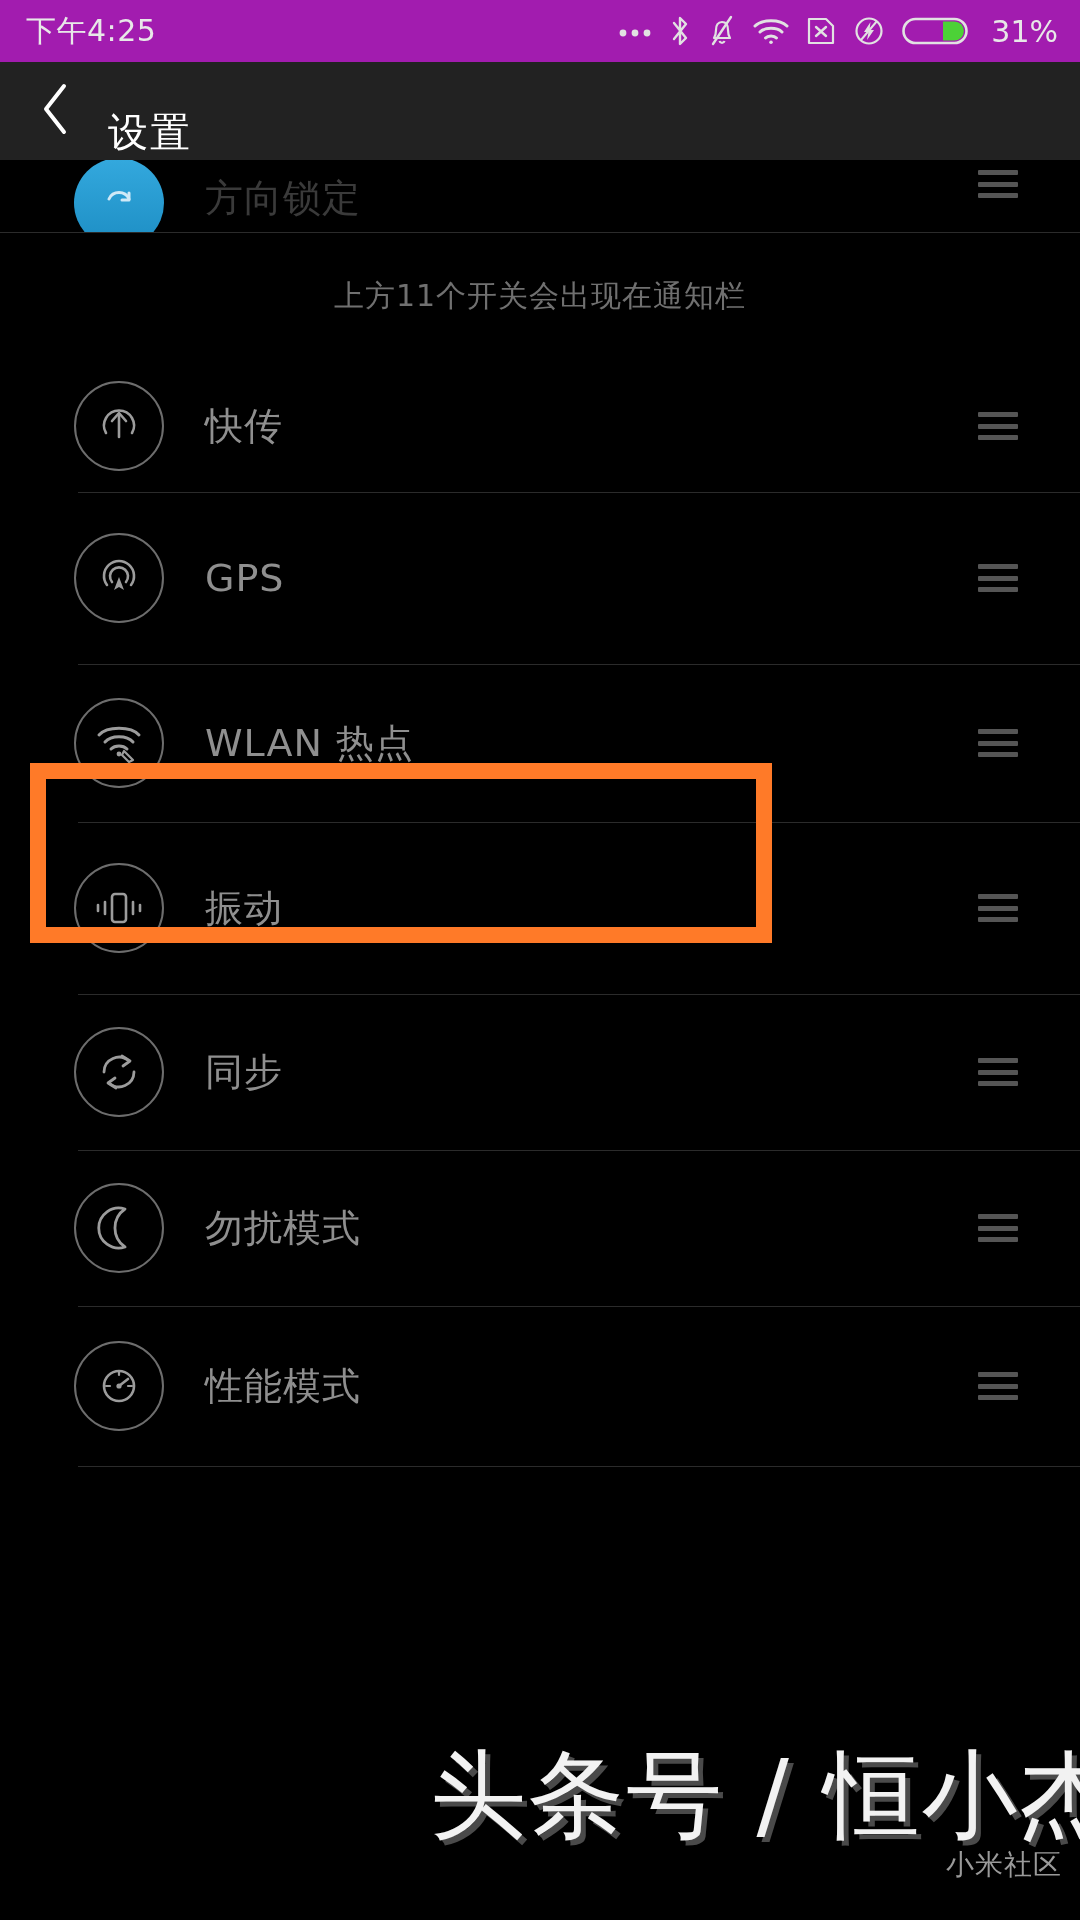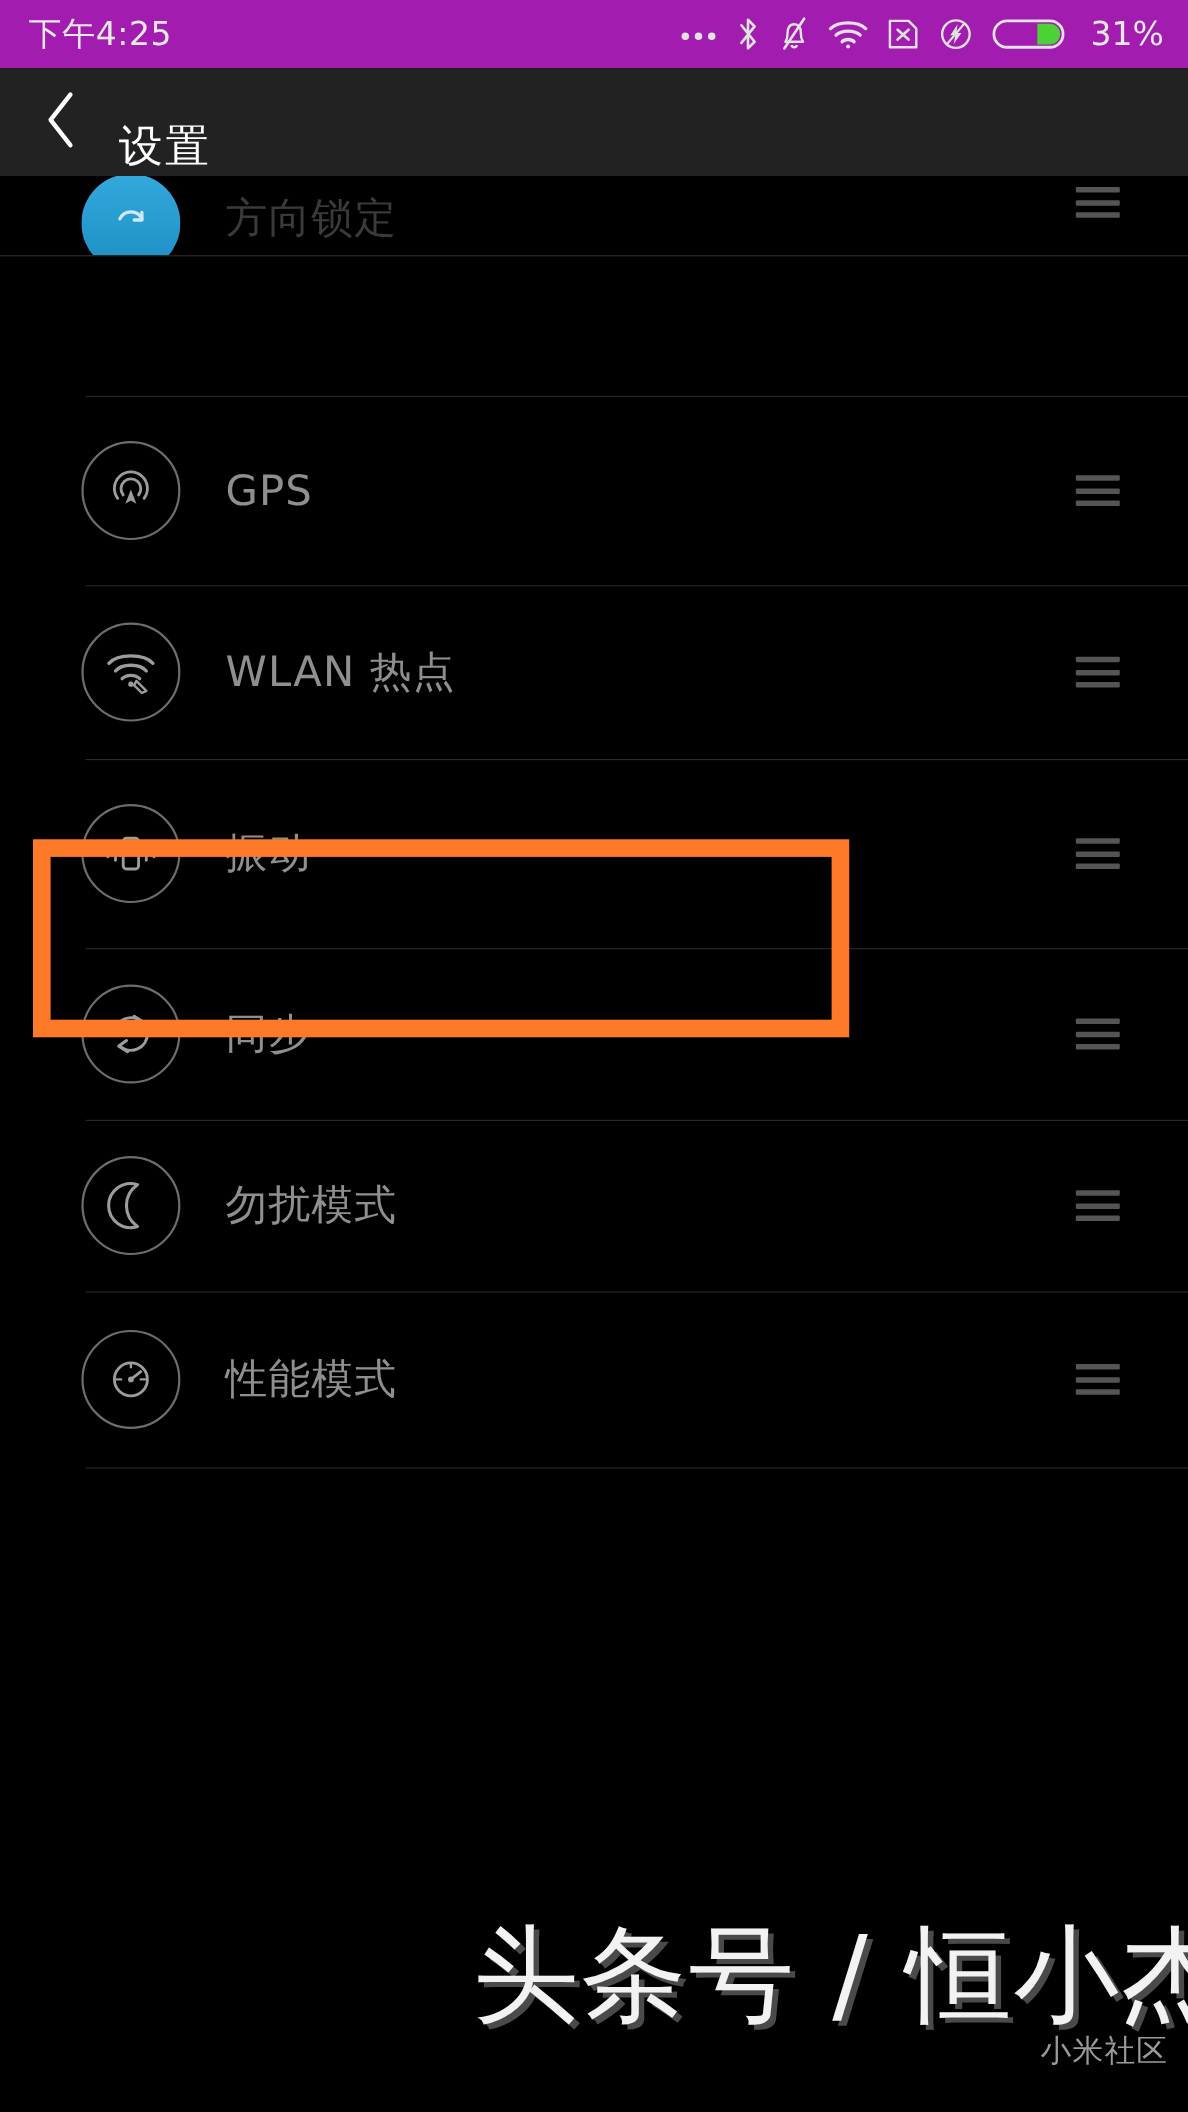--- a/index.html
+++ b/index.html
@@ -189,22 +189,40 @@
       <div class="drag-handle">
         <span></span>
           <span></span>
           <span></span>
       </div>
     </div>
 
 
     <div class="hint-block">
       <div class="divider" style="top:0;left:0;"></div>
-    </div>
-
+      <div class="hint-text">上方11个开关会出现在通知栏</div>
+    </div>
+
+    <div class="row">
+      <div class="icon-wrap">
+        <div class="icon-ring">
+          <svg width="50" height="50" viewBox="0 0 50 50">
+            <path d="M12 32 A15 15 0 1 1 38 32" fill="none" stroke="#9c9c9c" stroke-width="2.6" stroke-linecap="round"></path>
+            <line x1="25" y1="36" x2="25" y2="13" stroke="#9c9c9c" stroke-width="2.6" stroke-linecap="round"></line>
+            <path d="M18 20 L25 12 L32 20" fill="none" stroke="#9c9c9c" stroke-width="2.6" stroke-linecap="round" stroke-linejoin="round"></path>
+          </svg>
+        </div>
+      </div>
+      <div class="row-label">快传</div>
+      <div class="drag-handle">
+        <span></span>
+          <span></span>
+          <span></span>
+      </div>
+    </div>
 
     <div class="row" style="height:172px;">
       <div class="divider" style="top:0;"></div>
       <div class="icon-wrap">
         <div class="icon-ring">
           <svg width="50" height="50" viewBox="0 0 50 50">
             <path d="M13 32 A15 15 0 1 1 37 32" fill="none" stroke="#9c9c9c" stroke-width="2.6" stroke-linecap="round"></path>
             <path d="M18 29 A9 9 0 1 1 32 29" fill="none" stroke="#9c9c9c" stroke-width="2.6" stroke-linecap="round"></path>
             <path d="M25 24 L30 37 L25 34 L20 37 Z" fill="#9c9c9c"></path>
           </svg>

